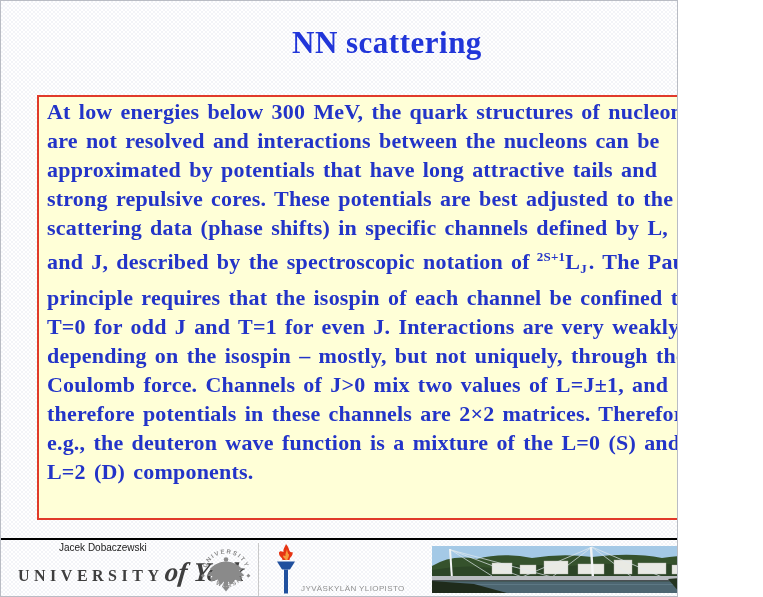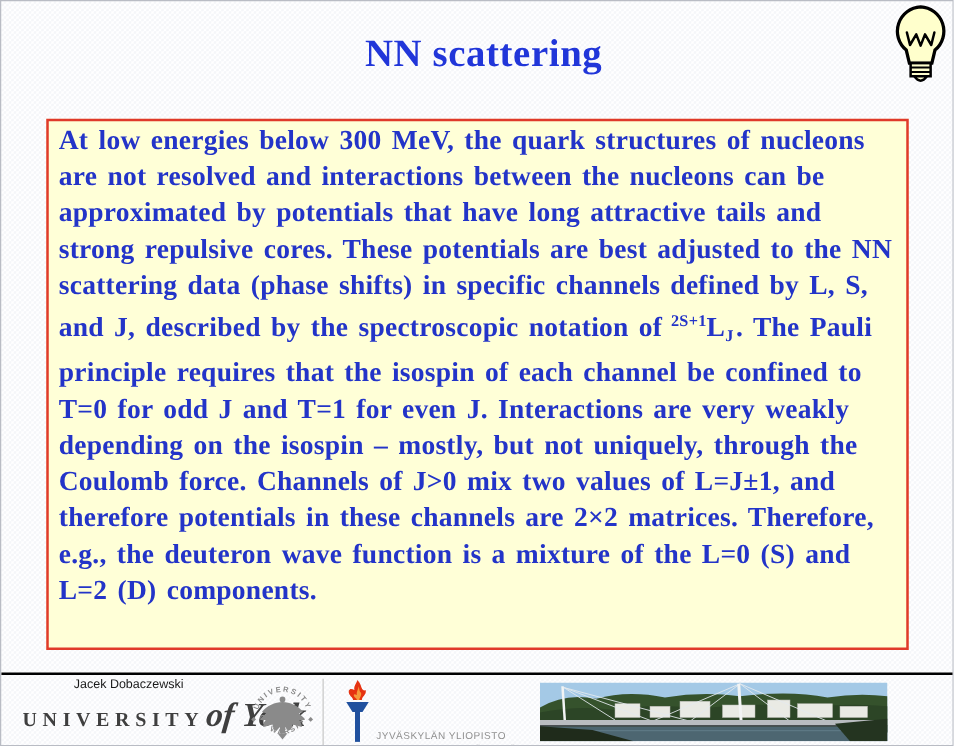--- a/index.html
+++ b/index.html
@@ -1,19 +1,19 @@
 <!DOCTYPE html>
 <html><head>
 <meta charset="utf-8">
 <style>
   * { margin: 0; padding: 0; box-sizing: border-box; }
   html, body { background: #ffffff; }
   .slide {
     position: relative;
-    width: 763px;
+    width: 678px;
     height: 597px;
     overflow: hidden;
     font-family: "Liberation Serif", serif;
     background-color: #ffffff;
     background-image:
       linear-gradient(45deg, #f3f4f8 25%, transparent 25%, transparent 75%, #f3f4f8 75%),
       linear-gradient(45deg, #f3f4f8 25%, transparent 25%, transparent 75%, #f3f4f8 75%);
     background-size: 4px 4px;
     background-position: 0 0, 2px 2px;
     border: 1px solid #b9bcc4;

